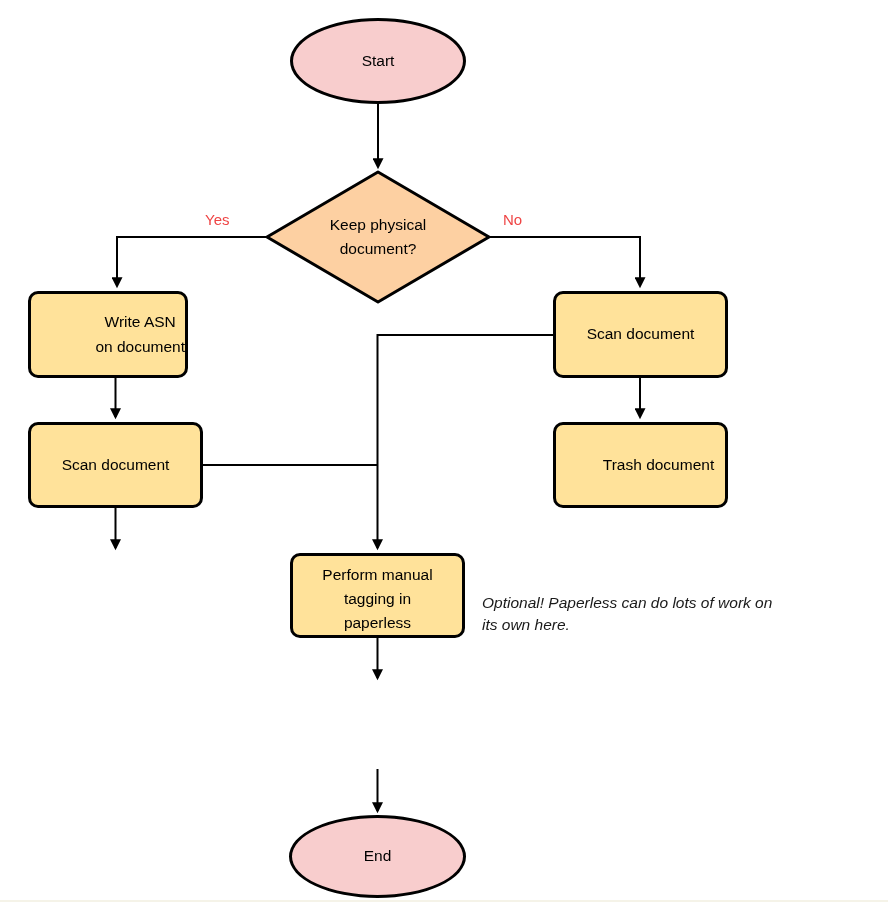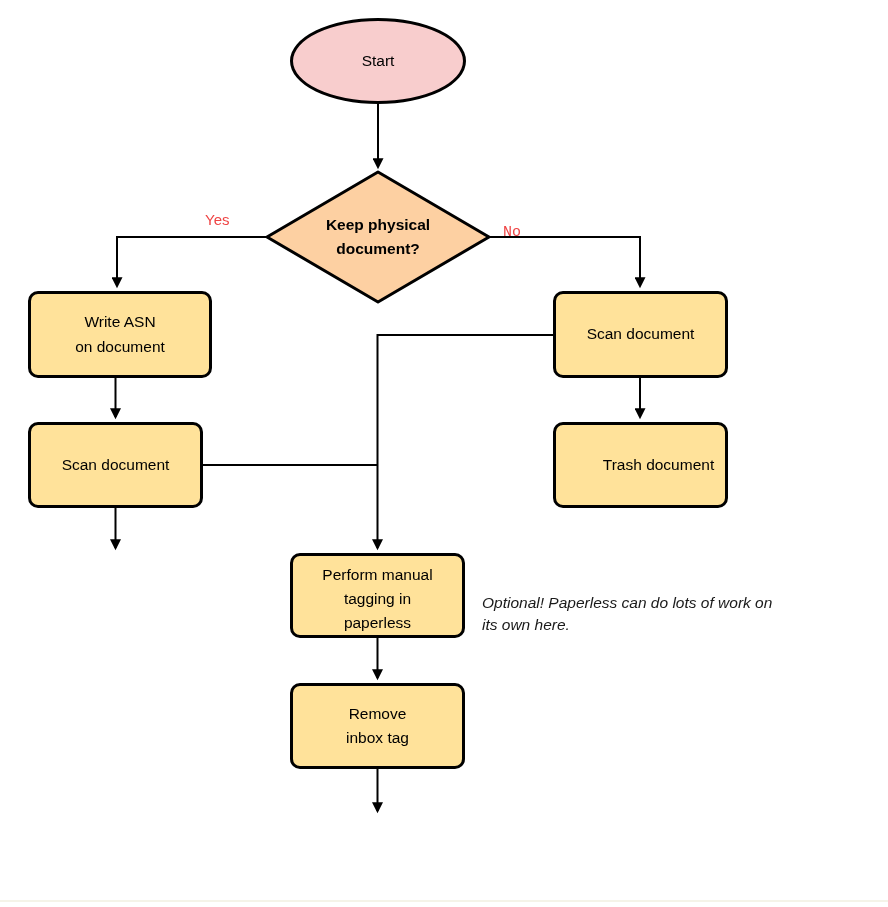--- a/index.html
+++ b/index.html
@@ -37,21 +37,20 @@
     border-radius: 10px;
   }
   .node.ellipse {
     background: #f8cdcd;
     border: 3.5px solid #000000;
     border-radius: 50%;
   }
   .node.diamond-label {
     background: transparent;
     border: none;
-    font-weight: bold;
   }
   .edge-label {
     position: absolute;
     z-index: 3;
     font-size: 15px;
     color: #ef4444;
     text-align: left;
   }
   .note {
     position: absolute;
@@ -98,21 +97,21 @@
 
   <div class="node ellipse" style="left:290px; top:18px; width:176px; height:86px;">
     <span>Start</span>
   </div>
 
   <div class="node diamond-label" style="left:278px; top:192px; width:200px; height:90px;">
     <span>Keep physical
 document?</span>
   </div>
 
-  <div class="node rect" style="left:28px; top:291px; width:184px; height:87px;">
+  <div class="node rect" style="left:28px; top:291px; width:160px; height:87px;justify-content:flex-end;">
     <span>Write ASN
 on document</span>
   </div>
 
   <div class="node rect" style="left:28px; top:422px; width:175px; height:86px;">
     <span>Scan document</span>
   </div>
 
 
   <div class="node rect" style="left:553px; top:291px; width:175px; height:87px;">
@@ -122,26 +121,25 @@
   <div class="node rect" style="left:553px; top:422px; width:175px; height:86px;padding-left:36px;">
     <span>Trash document</span>
   </div>
 
   <div class="node rect" style="left:290px; top:553px; width:175px; height:85px;align-items:flex-end;">
     <span>Perform manual
 tagging in
 paperless</span>
   </div>
 
-  <div class="node rect" style="left:290px; top:683px; width:175px; height:86px;">
-    <span>Remove
-inbox tag</span>
+
+  <div class="node ellipse" style="left:289px; top:815px; width:177px; height:83px;">
+    <span>End</span>
   </div>
 
-
   <div class="edge-label" style="left:205px; top:211px; width:44px;">Yes</div>
-  <div class="edge-label" style="left:503px; top:224px; width:40px;font-family:Liberation Mono, monospace;">No</div>
+  <div class="edge-label" style="left:503px; top:211px; width:40px;">No</div>
 
   <div class="note" style="left:482px; top:592px; width:410px;">Optional! Paperless can do lots of work on
 its own here.</div>
 
   <div class="bottom-divider"></div>
 </div>
 
 </body></html>

